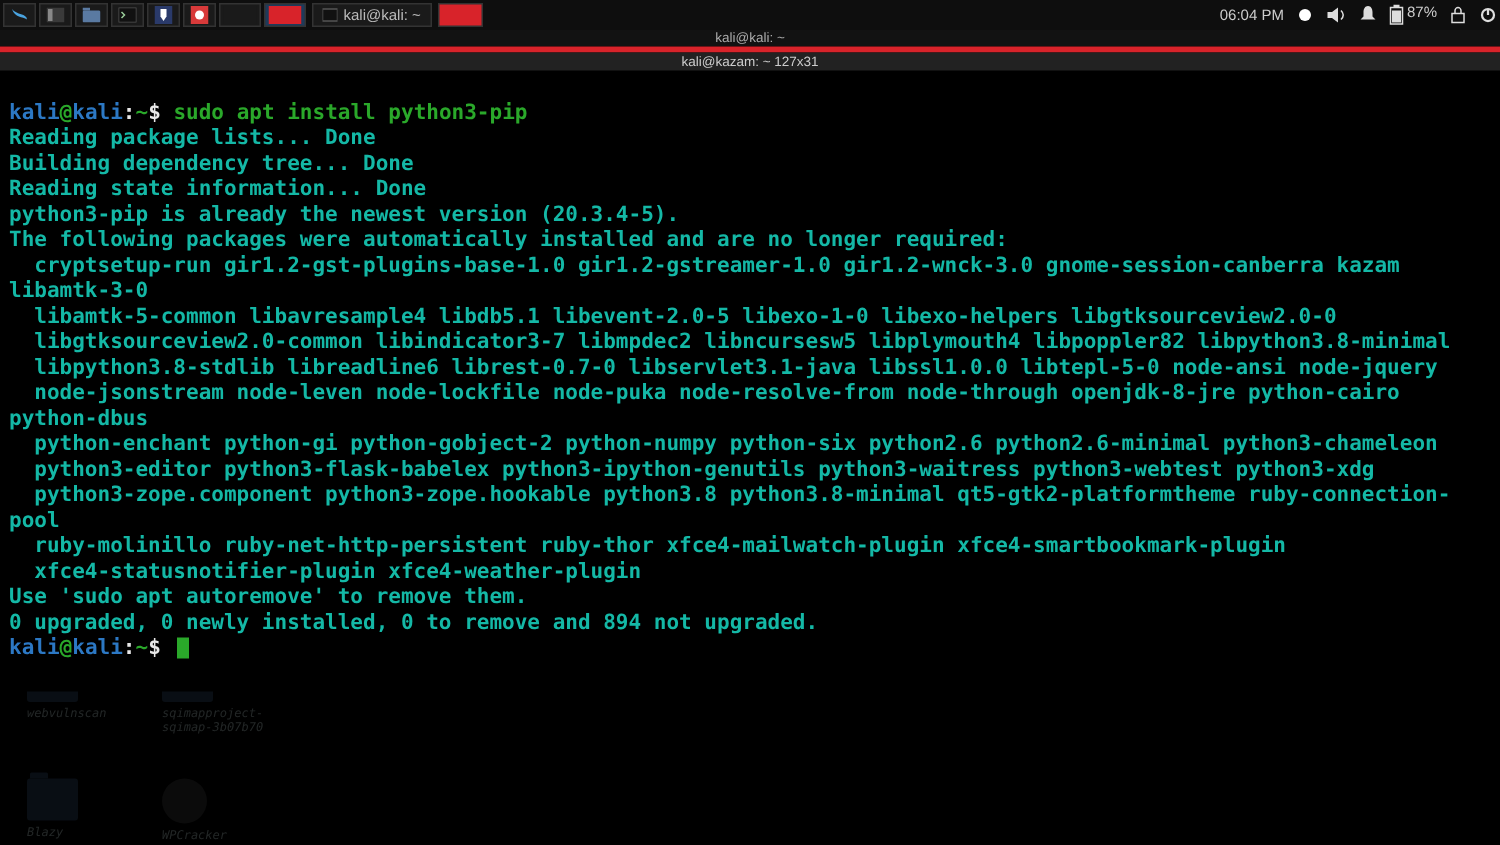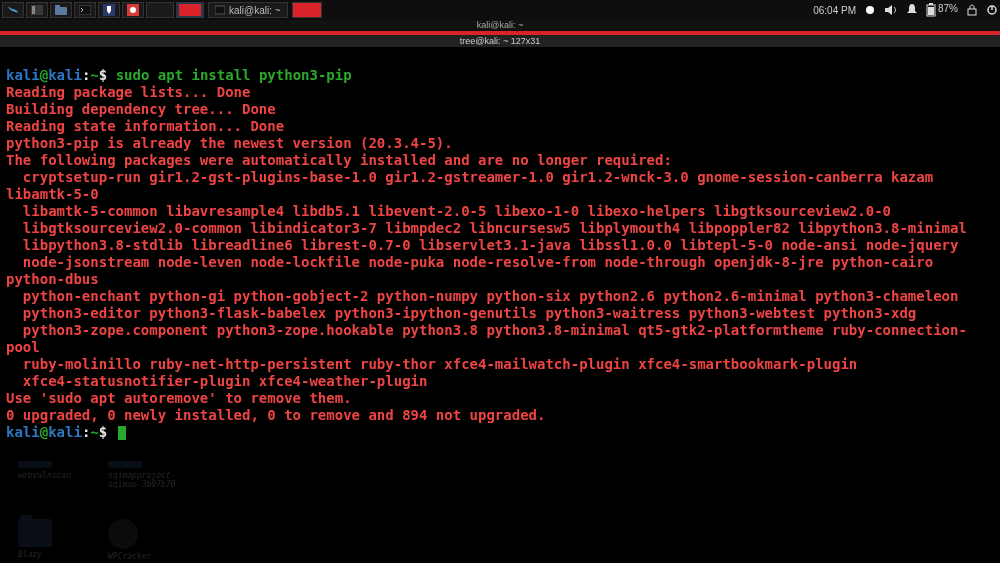--- a/index.html
+++ b/index.html
@@ -70,21 +70,21 @@
   }
   .term-body {
     padding:20px 6px;
     font-size:14px;
     line-height:17px;
     letter-spacing:0;
   }
   .t-blue  { color:#2c78c4; font-weight:bold; }
   .t-green { color:#2aa82a; font-weight:bold; }
   .t-white { color:#e8e8e8; font-weight:bold; }
-  .t-list  { color:#ef4444; font-weight:bold; white-space:pre-wrap; }
+  .t-list  { color:#14b8a6; font-weight:bold; white-space:pre-wrap; }
   .cursor {
     display:inline-block; width:8px; height:14px;
     background:#2aa82a; vertical-align:middle;
     margin-left:2px;
   }
 </style>
 </head>
 <body>
 
 <div class="panel">
@@ -218,34 +218,34 @@
         <div class="desk-label">WPCracker</div>
       </div>
   </div>
 </div>
 
 <div class="term-title" style="top:20px">
   <span>kali@kali: ~</span>
 </div>
 <div class="term-window">
   <div class="term-sub">
-    <span>tree@kali: ~ 127x31</span>
+    <span>kali@kazam: ~ 127x31</span>
   </div>
   <div class="term-body">
     <div>
       <span class="t-blue">kali</span><span class="t-green">@</span><span class="t-blue">kali</span><span class="t-white">:</span><span class="t-green">~</span><span class="t-white">$</span>
       <span class="t-green">sudo apt install python3-pip</span>
     </div>
     <div id="out">
         <div class="t-list">Reading package lists... Done</div>
         <div class="t-list">Building dependency tree... Done</div>
         <div class="t-list">Reading state information... Done</div>
         <div class="t-list">python3-pip is already the newest version (20.3.4-5).</div>
         <div class="t-list">The following packages were automatically installed and are no longer required:</div>
-        <div class="t-list">  cryptsetup-run gir1.2-gst-plugins-base-1.0 gir1.2-gstreamer-1.0 gir1.2-wnck-3.0 gnome-session-canberra kazam libamtk-5-0</div>
+        <div class="t-list">  cryptsetup-run gir1.2-gst-plugins-base-1.0 gir1.2-gstreamer-1.0 gir1.2-wnck-3.0 gnome-session-canberra kazam libamtk-3-0</div>
         <div class="t-list">  libamtk-5-common libavresample4 libdb5.1 libevent-2.0-5 libexo-1-0 libexo-helpers libgtksourceview2.0-0</div>
         <div class="t-list">  libgtksourceview2.0-common libindicator3-7 libmpdec2 libncursesw5 libplymouth4 libpoppler82 libpython3.8-minimal</div>
         <div class="t-list">  libpython3.8-stdlib libreadline6 librest-0.7-0 libservlet3.1-java libssl1.0.0 libtepl-5-0 node-ansi node-jquery</div>
         <div class="t-list">  node-jsonstream node-leven node-lockfile node-puka node-resolve-from node-through openjdk-8-jre python-cairo python-dbus</div>
         <div class="t-list">  python-enchant python-gi python-gobject-2 python-numpy python-six python2.6 python2.6-minimal python3-chameleon</div>
         <div class="t-list">  python3-editor python3-flask-babelex python3-ipython-genutils python3-waitress python3-webtest python3-xdg</div>
         <div class="t-list">  python3-zope.component python3-zope.hookable python3.8 python3.8-minimal qt5-gtk2-platformtheme ruby-connection-pool</div>
         <div class="t-list">  ruby-molinillo ruby-net-http-persistent ruby-thor xfce4-mailwatch-plugin xfce4-smartbookmark-plugin</div>
         <div class="t-list">  xfce4-statusnotifier-plugin xfce4-weather-plugin</div>
         <div class="t-list">Use 'sudo apt autoremove' to remove them.</div>

